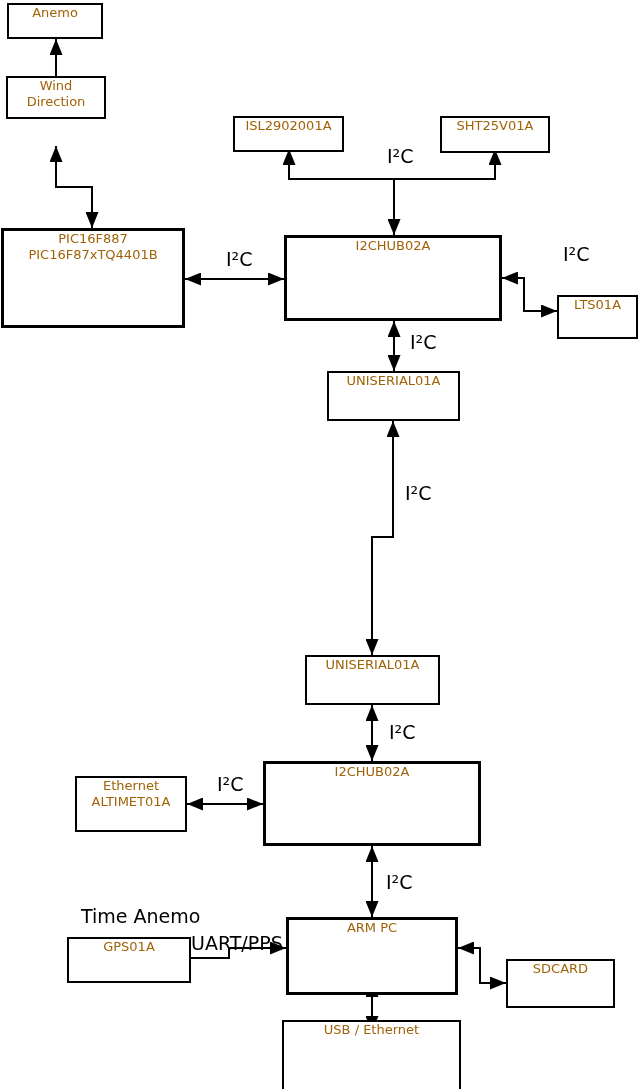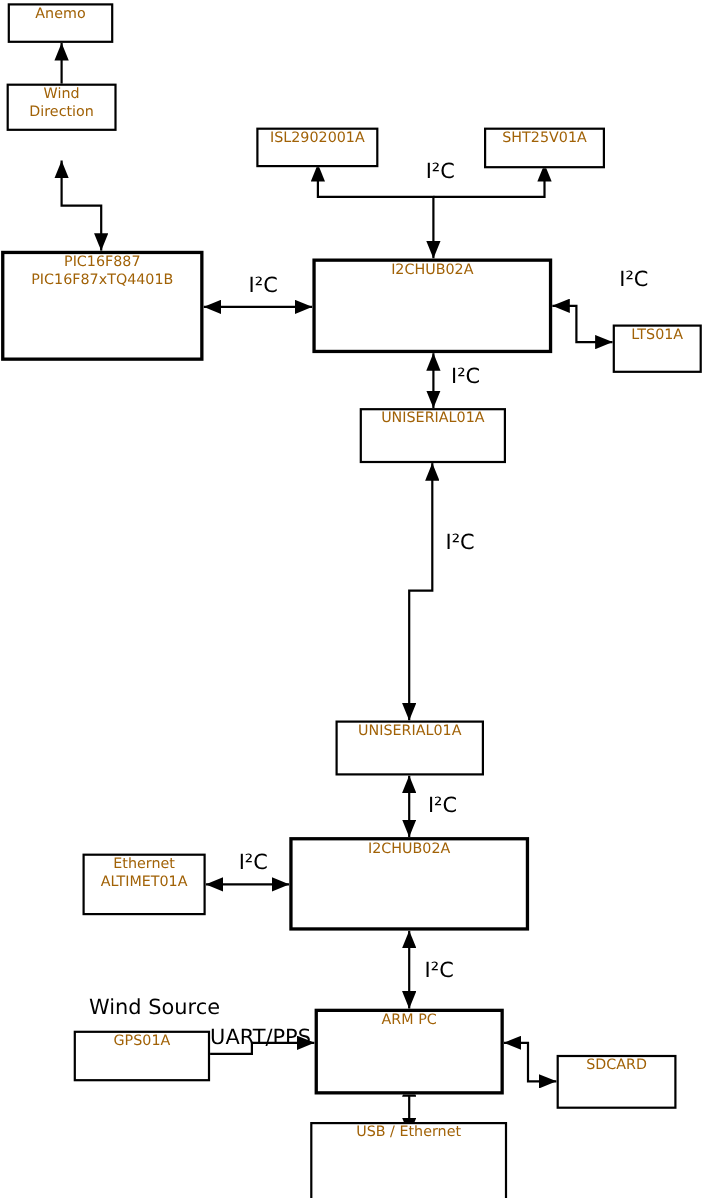--- a/index.html
+++ b/index.html
@@ -141,16 +141,16 @@
   </div>
 
   <div class="edge-label" style="left:226px;top:252px">I²C</div>
   <div class="edge-label" style="left:387px;top:149px">I²C</div>
   <div class="edge-label" style="left:563px;top:247px">I²C</div>
   <div class="edge-label" style="left:410px;top:335px">I²C</div>
   <div class="edge-label" style="left:405px;top:486px">I²C</div>
   <div class="edge-label" style="left:389px;top:725px">I²C</div>
   <div class="edge-label" style="left:217px;top:777px">I²C</div>
   <div class="edge-label" style="left:386px;top:875px">I²C</div>
-  <div class="edge-label" style="left:81px;top:909px">Wind Source</div>
+  <div class="edge-label" style="left:81px;top:909px">Time Anemo</div>
   <div class="edge-label" style="left:191px;top:936px">UART/PPS</div>
 
 </div>
 
 </body></html>

